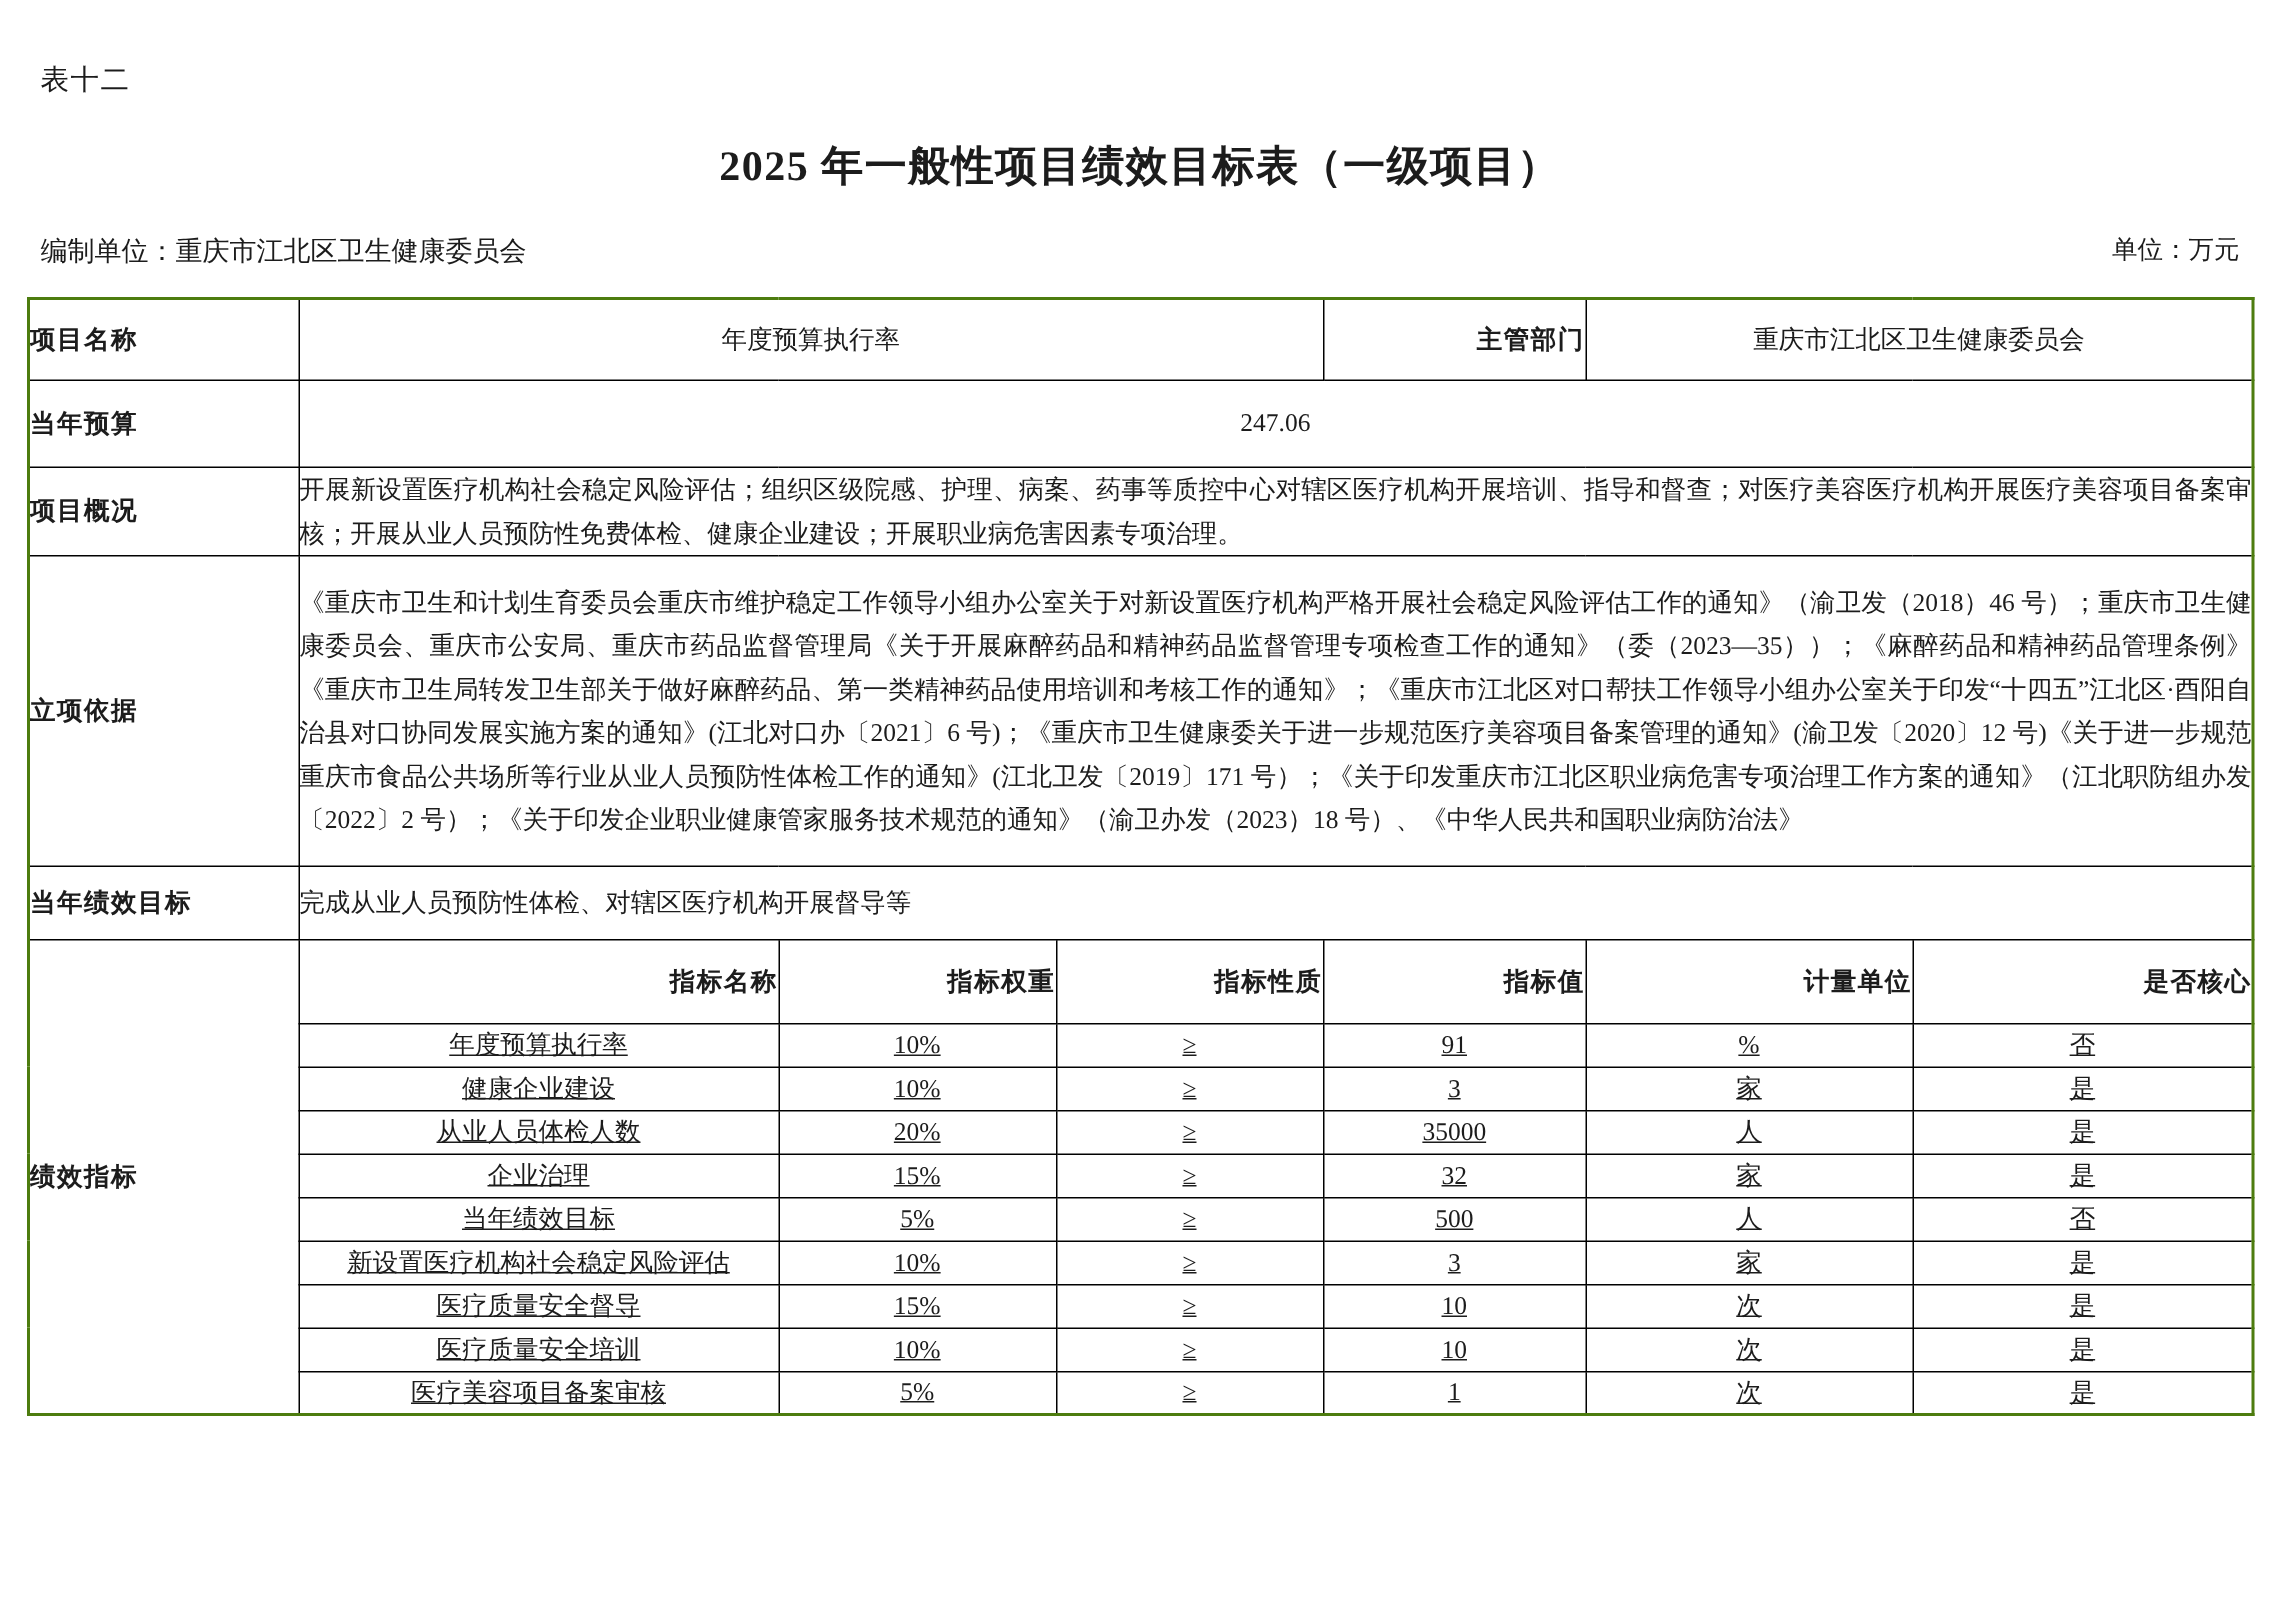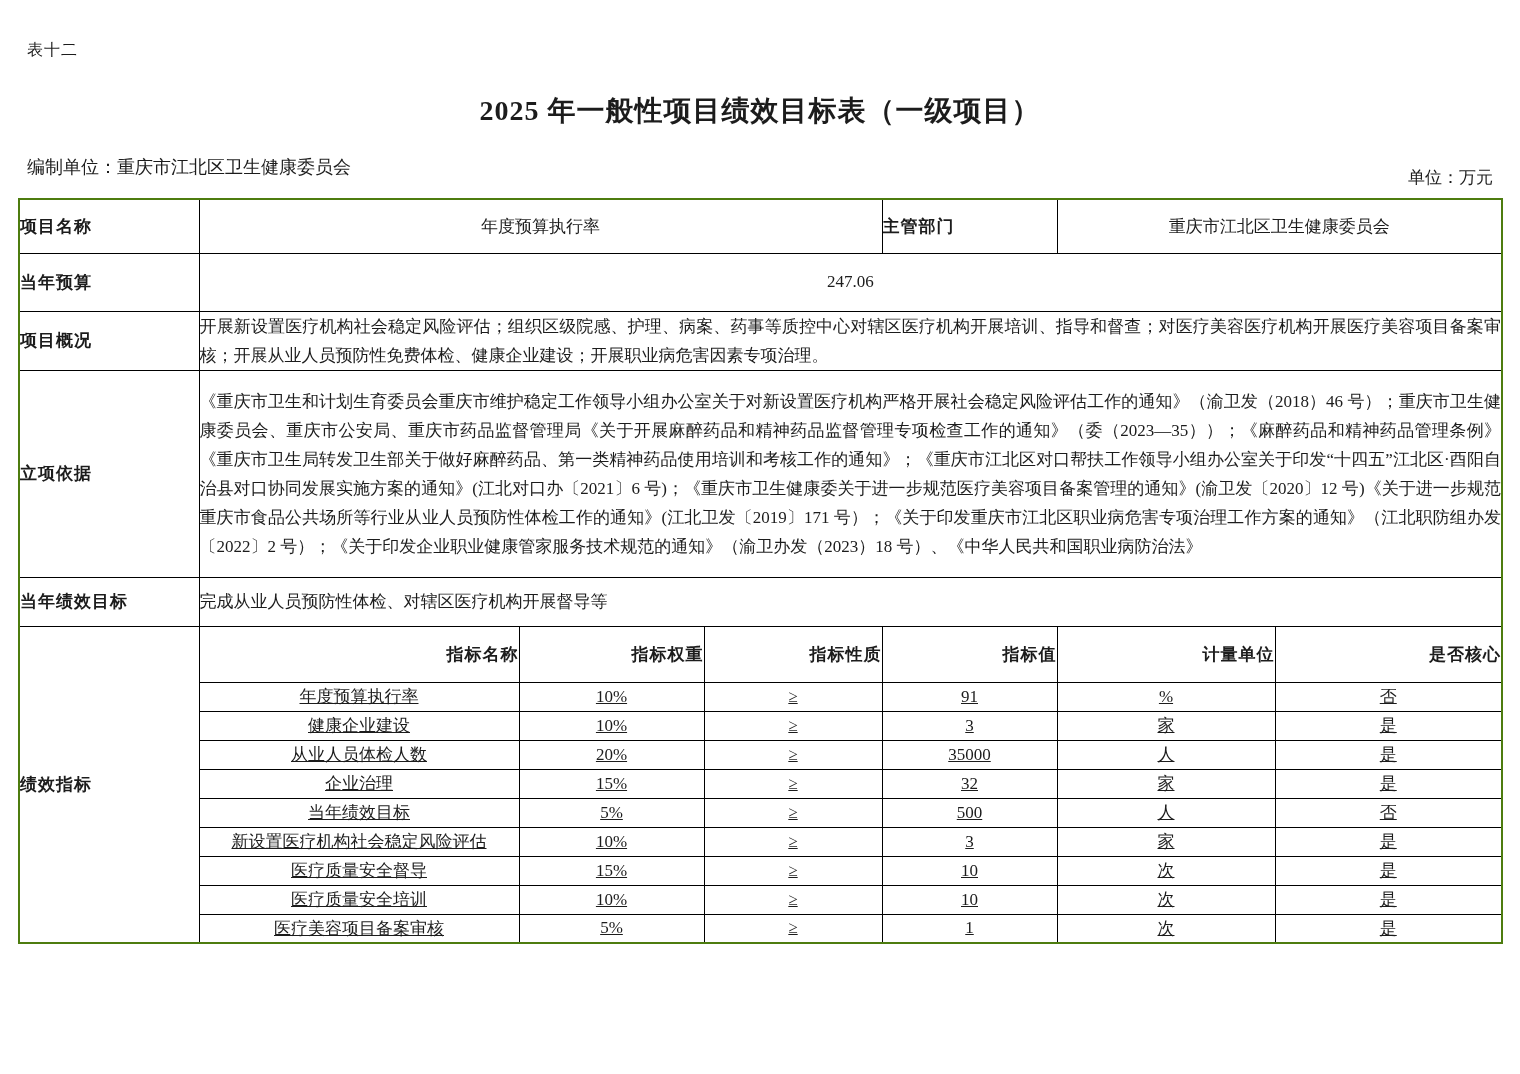--- a/index.html
+++ b/index.html
@@ -6,31 +6,31 @@
   .page{
     position:relative;
     width:1520px;height:1074px;
     background:#ffffff;
     color:#1c1c1c;
     font-family:"Liberation Serif","DejaVu Serif",serif;
     overflow:hidden;
   }
   .table-tag{
     position:absolute;left:27px;top:40px;
-    font-size:16px;letter-spacing:1px;
+    font-size:19px;letter-spacing:1px;
   }
   .doc-title{
     position:absolute;left:0;top:92px;width:100%;
     text-align:center;font-size:28px;font-weight:bold;letter-spacing:1px;
   }
   .meta-line{
     position:absolute;left:27px;right:27px;top:155px;height:24px;
     font-size:18px;
   }
-  .meta-unit{position:absolute;right:0;top:0;font-size:17px;margin-top:11px;}
+  .meta-unit{position:absolute;right:0;top:0;font-size:17px;}
   table.main{
     position:absolute;left:18px;top:198px;
     width:1483px;
     border-collapse:collapse;
     table-layout:fixed;
     border:2px solid #4d7c0f;
   }
   table.main td{
     border:1px solid #000;
     padding:0;
@@ -84,21 +84,21 @@
       <col style="width:178px">
       <col style="width:175px">
       <col style="width:218px">
       <col style="width:227px">
     </colgroup>
 
     <tbody>
         <tr class="r1">
       <td class="lbl">项目名称</td>
       <td class="center" colspan="3">年度预算执行率</td>
-      <td class="lbl" style="text-align:left;padding-left:0;">主管部门</td>
+      <td class="lbl" style="text-align:right;padding-left:0;">主管部门</td>
       <td class="center" colspan="2">重庆市江北区卫生健康委员会</td>
     </tr>
 
     <tr class="r2">
       <td class="lbl">当年预算</td>
       <td class="center" colspan="6">247.06</td>
     </tr>
 
     <tr class="r3">
       <td class="lbl">项目概况</td>

